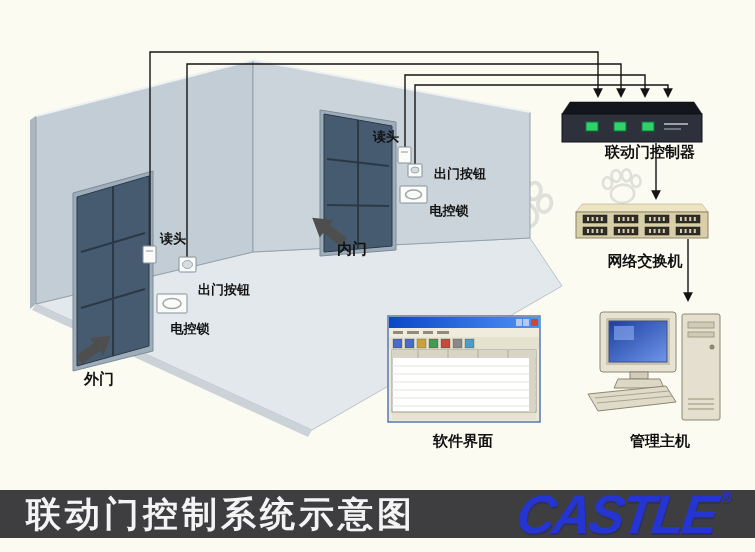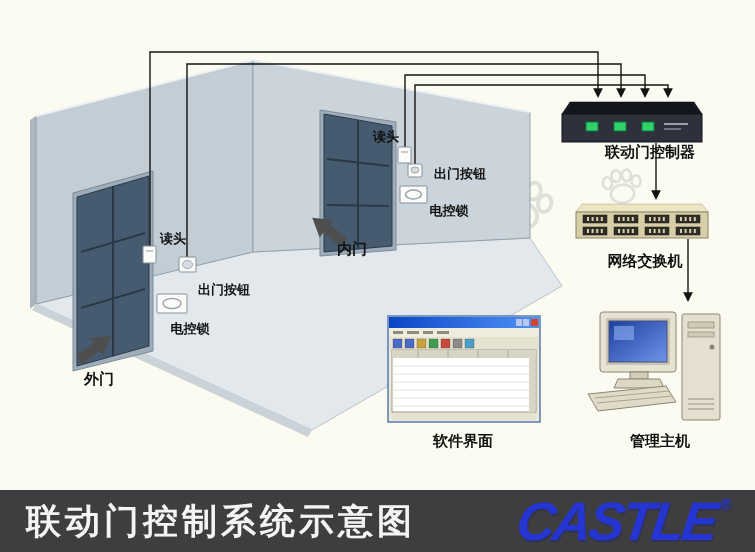--- a/index.html
+++ b/index.html
@@ -1,19 +1,19 @@
 <!DOCTYPE html>
 <html><head>
 <meta charset="utf-8">
 <style>
   html,body{margin:0;padding:0;background:#888;}
   .stage{width:755px;height:552px;background:#fbfbf1;position:relative;overflow:hidden;
          font-family:"Liberation Sans",sans-serif;}
   .diagram{display:block;}
-  .footer{height:62px;background:#3e3e40;display:flex;align-items:center;
+  .footer{height:48px;background:#3e3e40;display:flex;align-items:center;
           justify-content:space-between;padding:0 26px;box-sizing:border-box;}
   .footer-title{color:#f4f4f4;font-size:35px;font-weight:bold;letter-spacing:4px;white-space:nowrap;}
   .brand{color:#2535d2;font-style:italic;font-weight:900;font-size:54px;letter-spacing:-3px;
          transform:skewX(-7deg);line-height:1;display:flex;align-items:flex-start;
          text-shadow:1px 2px 0 rgba(20,30,120,.35);}
   .brand-r{font-size:15px;font-weight:bold;margin-top:2px;margin-left:3px;letter-spacing:0;}
   svg text{font-family:"Liberation Sans",sans-serif;}
 </style>
 </head>
 <body>

